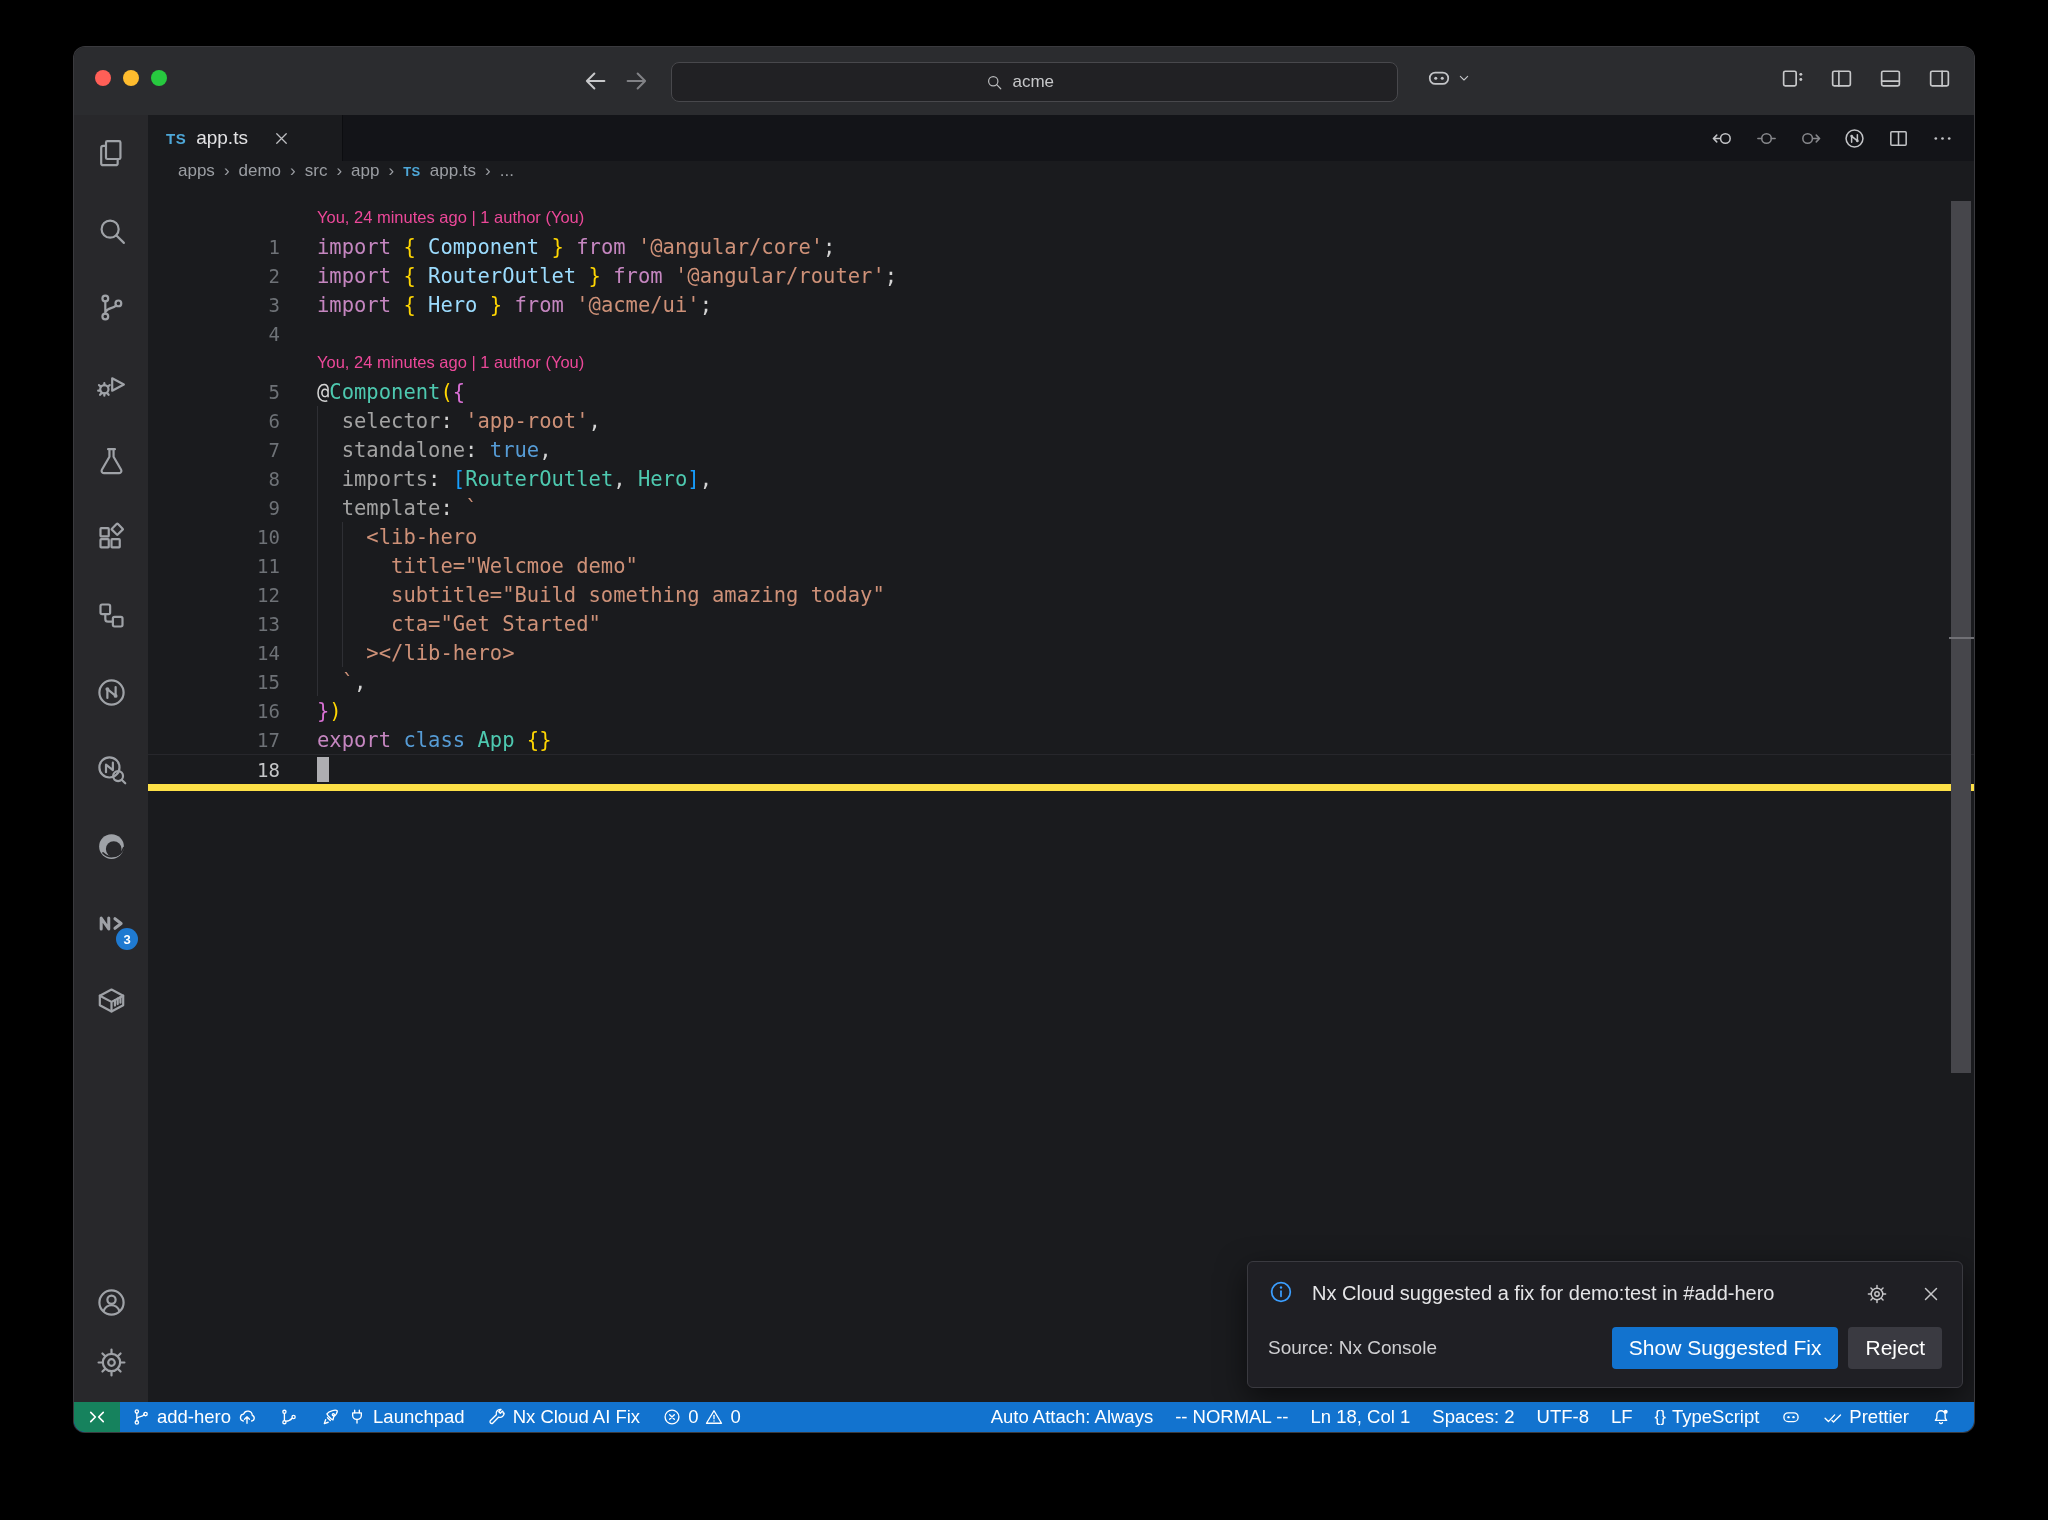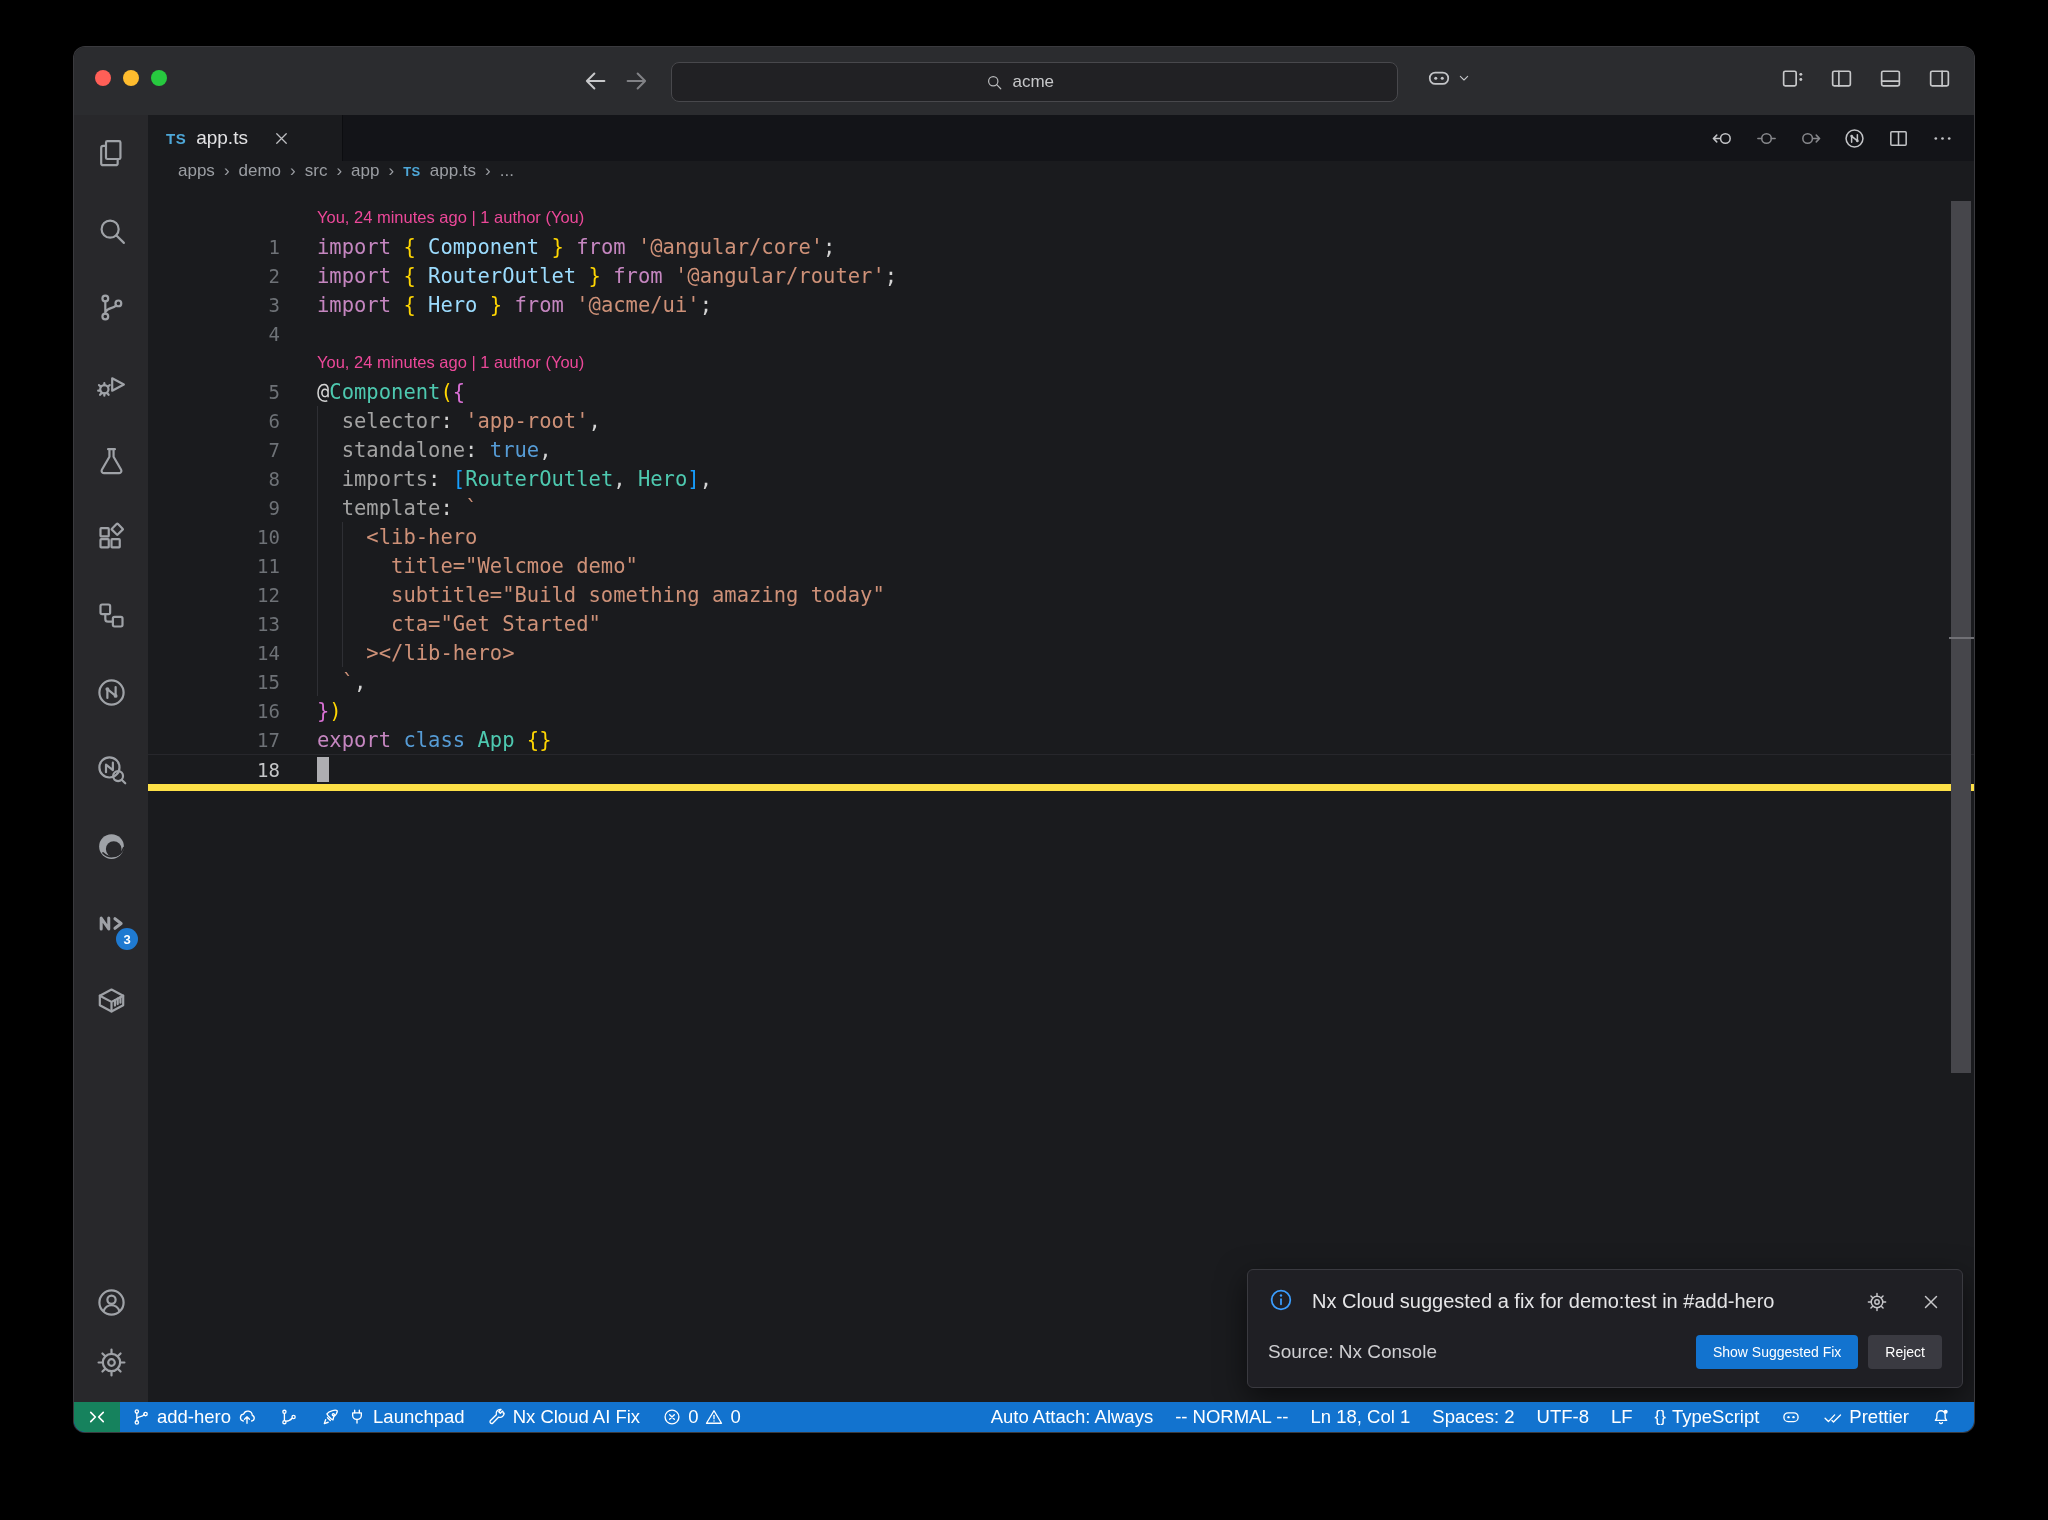--- a/index.html
+++ b/index.html
@@ -73,21 +73,21 @@
   .sb-right{margin-left:auto;display:flex;align-items:center;height:100%;padding-right:12px;}
   
   .toast{position:absolute;right:11px;bottom:44px;width:716px;background:#1f1f24;border:1px solid #3a3a40;
     border-radius:6px;padding:17px 20px 18px 20px;box-shadow:0 10px 30px rgba(0,0,0,.55);box-sizing:border-box;}
   .toast-row1{display:flex;align-items:flex-end;gap:18px;}
   .toast-title{flex:1;color:#e5e5e7;font-size:20px;}
   .toast-icn{width:26px;height:26px;color:#3b9eff;flex:none;}
   .toast-act{width:22px;height:22px;color:#c6c6c9;flex:none;}
   .toast-row2{margin-top:22px;display:flex;align-items:center;}
   .toast-source{color:#cfcfd2;font-size:19px;flex:1;}
-  .btn{border:none;border-radius:4px;font-size:14px;padding:9px 17px;font-family:"Liberation Sans",sans-serif;color:#fff;}
+  .btn{border:none;border-radius:4px;font-size:21px;padding:9px 17px;font-family:"Liberation Sans",sans-serif;color:#fff;}
   .btn-primary{background:#1273cf;}
   .btn-secondary{background:#3a3a41;margin-left:10px;}
 </style>
 </head>
 <body>
 
 <div class="window">
 
   <div class="titlebar">
     <div class="lights">

